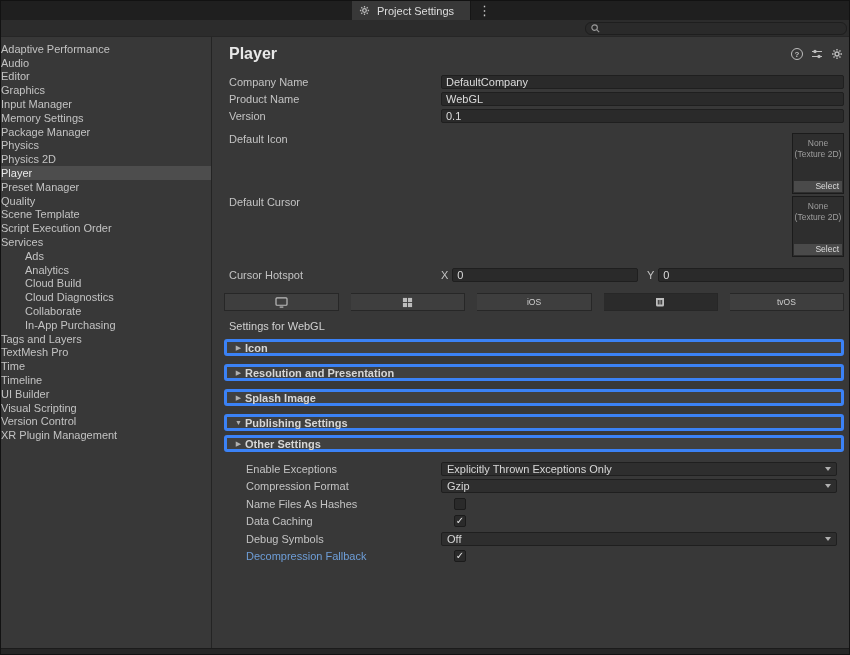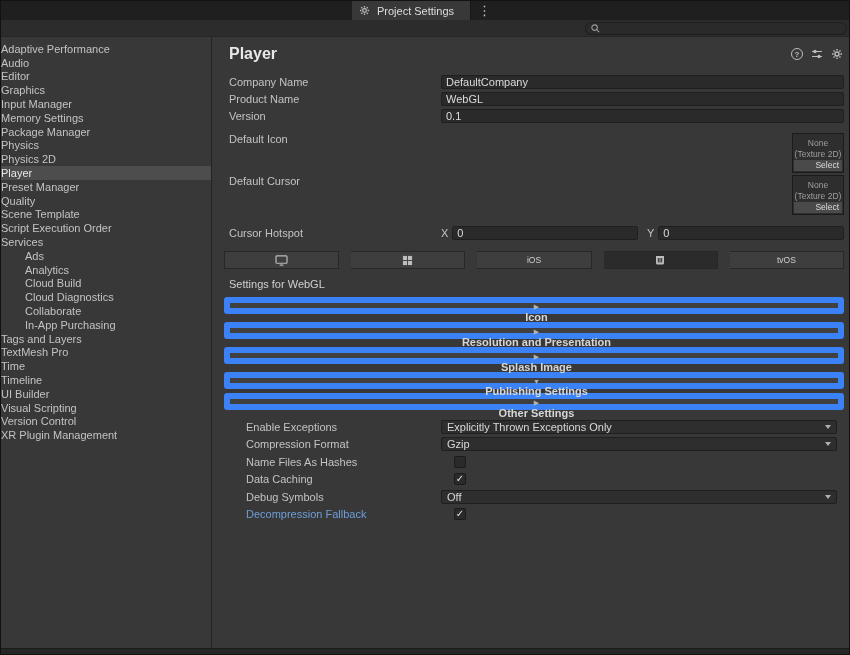--- a/index.html
+++ b/index.html
@@ -30,34 +30,34 @@
   .content-header { display:flex; align-items:center; margin:2px 0 10px; }
   .page-title { font-size:16px; font-weight:bold; color:#e8e8e8; flex:1; }
   .hicons { display:flex; gap:6px; align-items:center; }
   .hicon { width:14px; height:14px; display:flex; align-items:center; justify-content:center; color:#bdbdbd; }
   .help-circle { width:12px; height:12px; border:1px solid #bdbdbd; border-radius:50%; font-size:8px; font-weight:bold; display:flex; align-items:center; justify-content:center; }
   .frow { display:flex; align-items:center; height:17px; }
   .flabel { width:212px; flex:none; color:#c3c3c3; }
   .tfield { flex:1; height:14px; background:#2a2a2a; border:1px solid #1f1f1f; border-radius:2px; color:#dcdcdc; font-size:11px; padding:0 4px; font-family:inherit; outline:none; min-width:0; }
   .obj-row { display:flex; margin-top:9px; }
   .obj-row .objbox { margin-left:auto; }
-  .objbox { width:52px; height:40px; background:#2e2e2e; border:1px solid #1b1b1b; position:relative; text-align:center; color:#9f9f9f; font-size:8.5px; line-height:1.3; padding-top:4px; }
+  .objbox { width:52px; height:61px; background:#2e2e2e; border:1px solid #1b1b1b; position:relative; text-align:center; color:#9f9f9f; font-size:8.5px; line-height:1.3; padding-top:4px; }
   .objbox .select { position:absolute; left:1px; right:1px; bottom:1px; height:11px; line-height:11px; background:#4a4a4a; color:#dddddd; font-size:8.5px; text-align:right; padding-right:3px; }
   .hotspot-row { display:flex; align-items:center; height:17px; margin-top:9px; }
   .axis { flex:none; color:#c3c3c3; margin-right:4px; }
   .axis.y { margin-left:9px; }
   
   .tabbar { display:flex; height:18px; margin:10px 0 0 -5px;gap:12px; }
   .ptab { flex:1; background:#3e3e3e; border:1px solid #272727; border-left-width:0; display:flex; align-items:center; justify-content:center; }
   .ptab:first-child { border-left-width:1px; }
   .ptab.selected { background:#2b2b2b; }
   .tablabel { font-size:8.5px; color:#cfcfcf; }
   .settings-for { margin:9px 0 7px; color:#d0d0d0; }
   
-  .section { height:17px; display:flex; align-items:center; background:#404040; border:6px solid #3b82f6; border-radius:3px; margin:0 0 8px -5px; padding-left:5px;flex-direction:column; }
+  .section { height:17px; display:flex; align-items:center; background:#404040; border:3px solid #3b82f6; border-radius:3px; margin:0 0 8px -5px; padding-left:5px; }
   .section .tri { font-size:7px; color:#b0b0b0; width:13px; text-align:center; }
   .section .slabel { font-weight:bold; color:#d6d6d6; }
   .section.open { margin-bottom:4px; }
   
   .pubrows { padding-left:17px; }
   .prow { display:flex; align-items:center; height:17.5px; }
   .plabel { width:195px; flex:none; color:#c3c3c3; }
   .plabel.link { color:#6e9ed8; }
   .dropdown { flex:1; height:14px; background:#2e2e2e; border:1px solid #1f1f1f; border-radius:2px; display:flex; align-items:center; padding:0 5px; color:#d8d8d8; margin-right:7px; min-width:0; }
   .ddval { flex:1; white-space:nowrap; overflow:hidden; }

